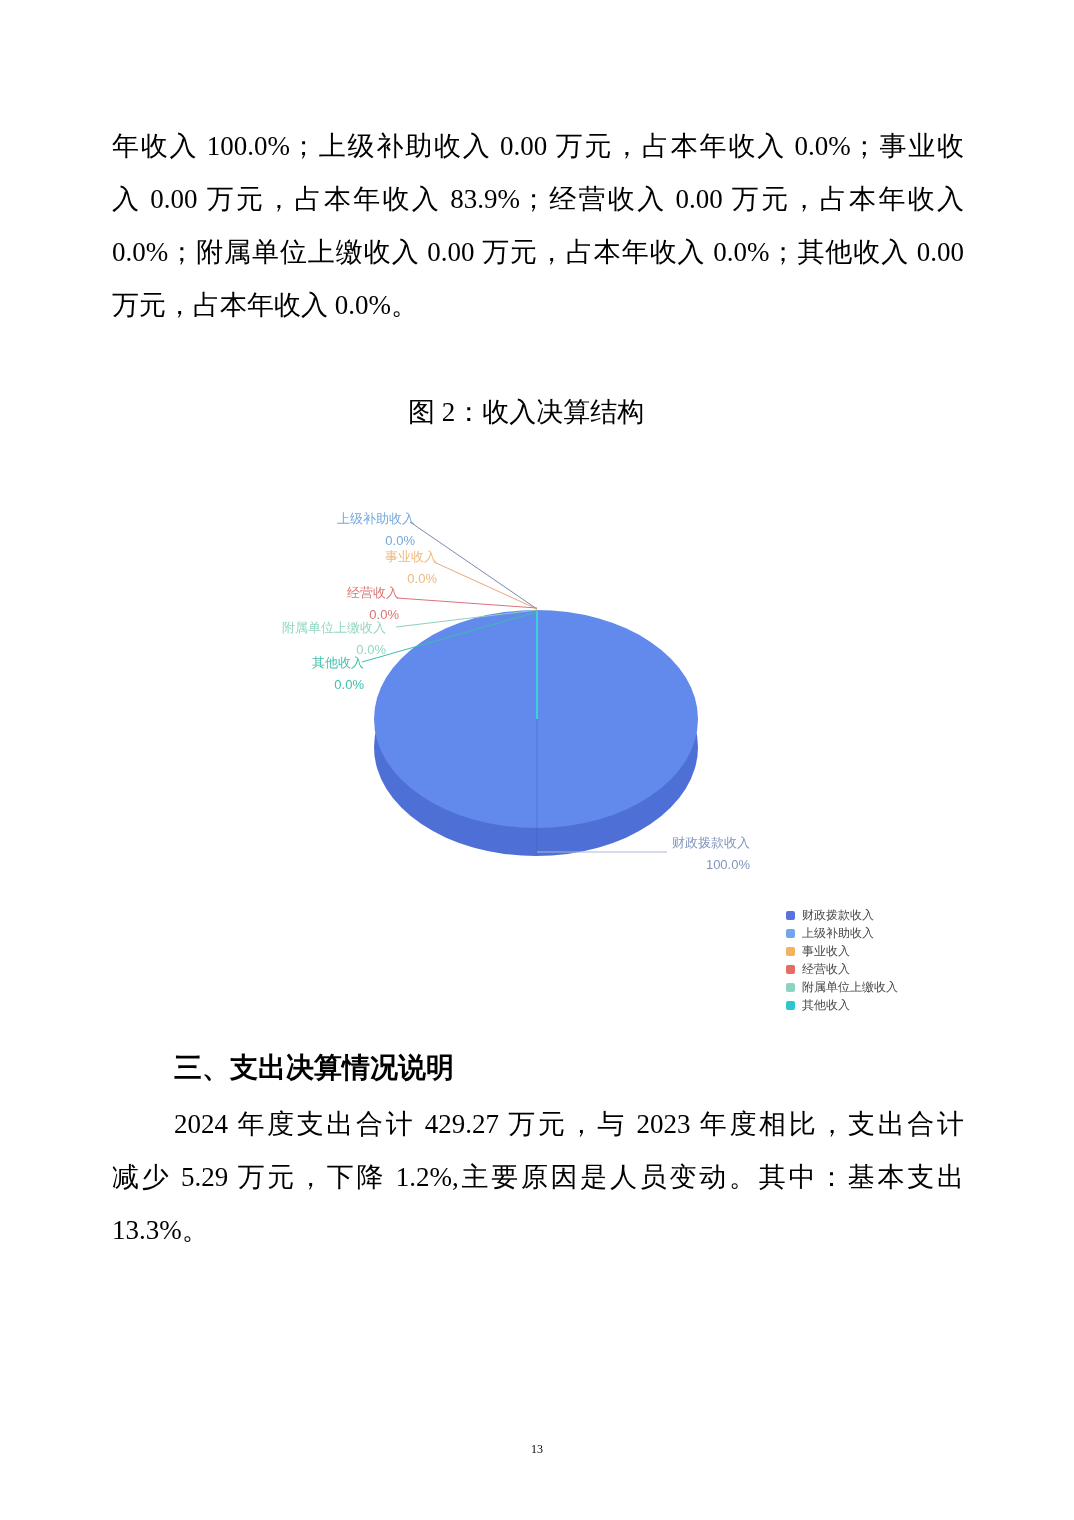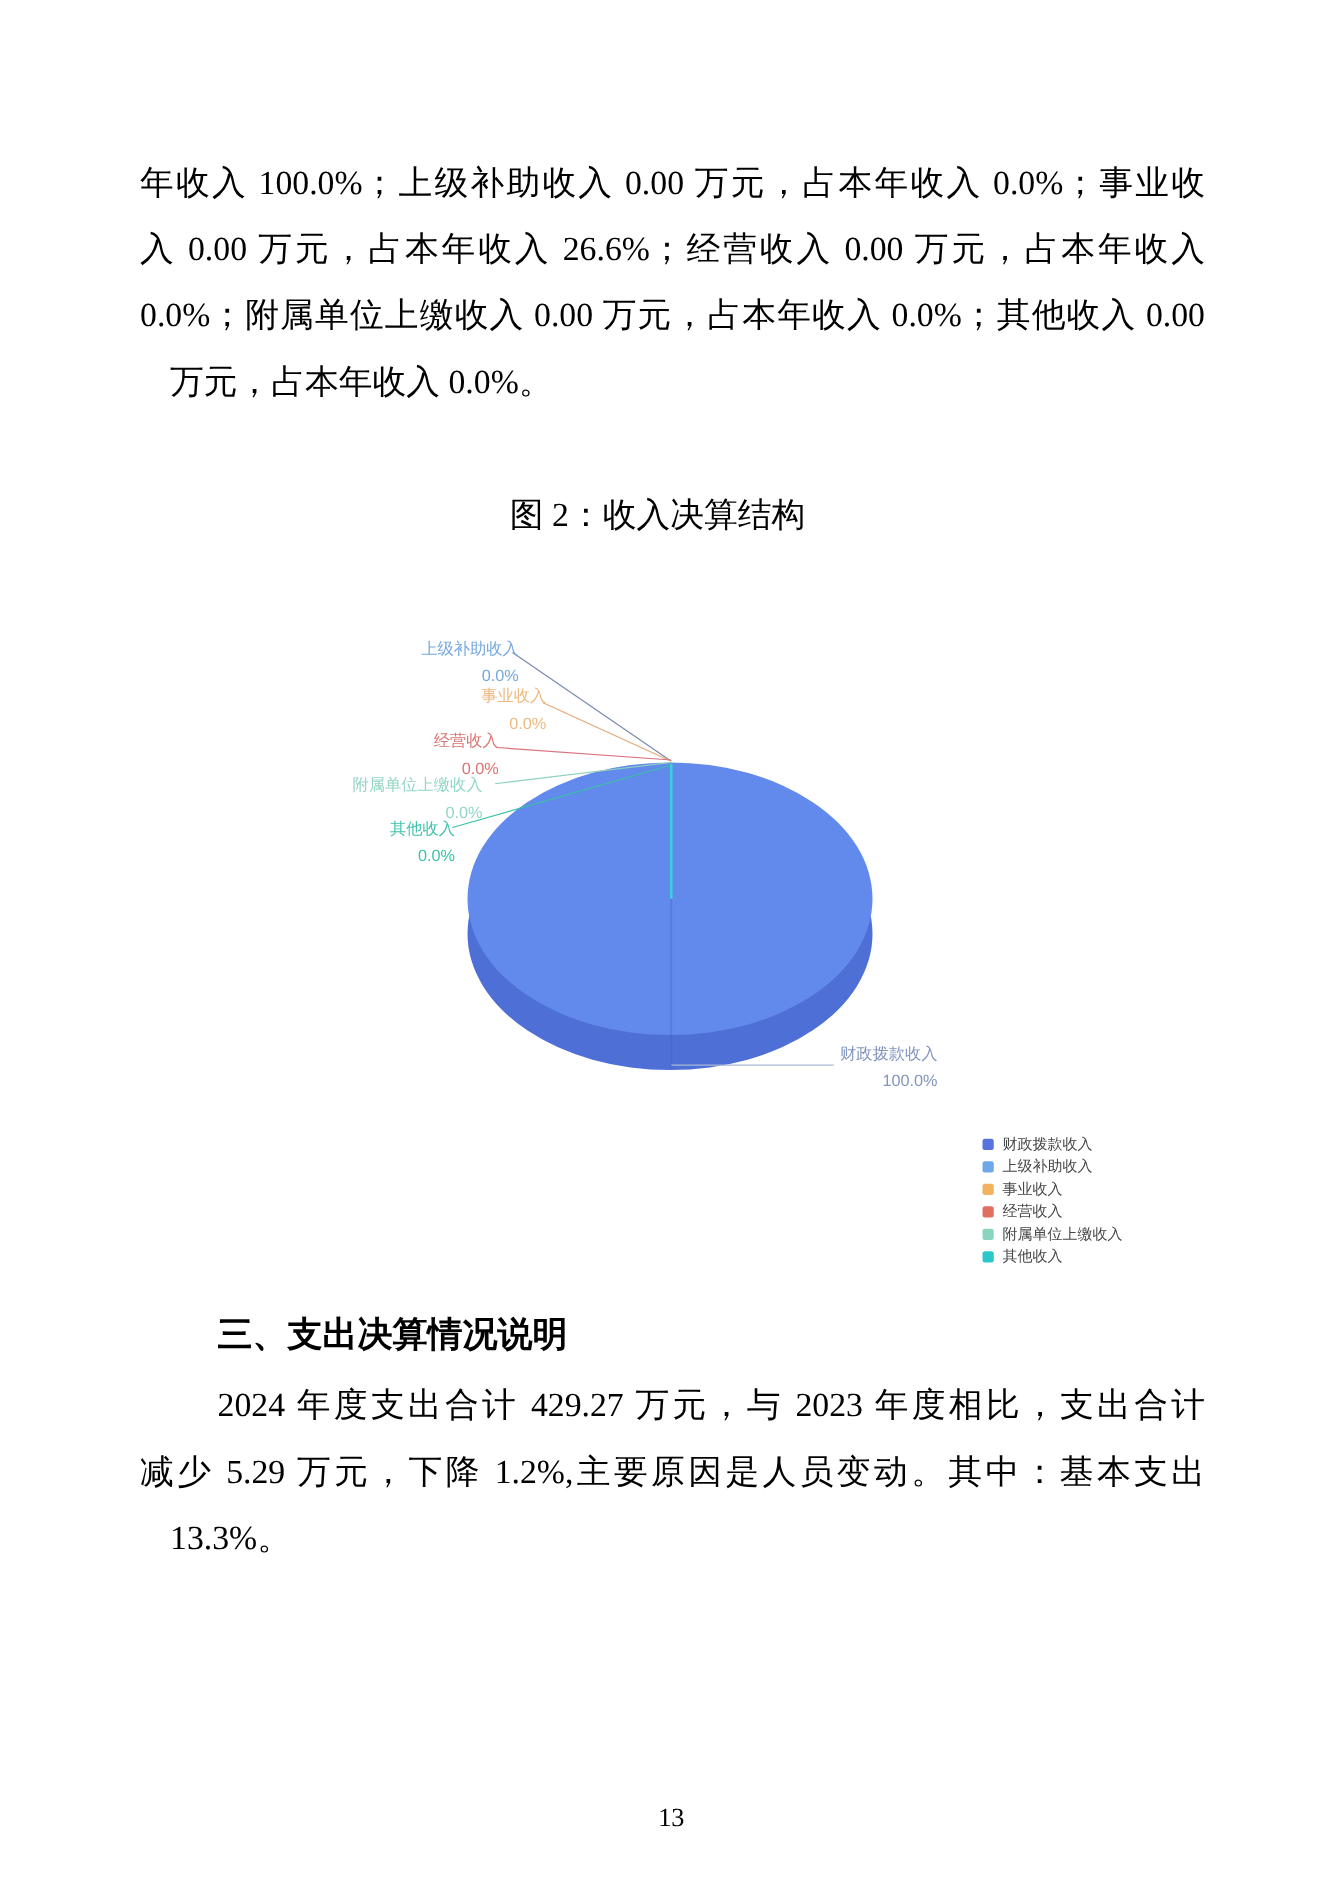--- a/index.html
+++ b/index.html
@@ -5,21 +5,21 @@
   html,body { margin:0; padding:0; background:#ffffff; }
   .page {
     position:relative; width:1074px; height:1520px; background:#ffffff;
     font-family:"Liberation Serif", serif; color:#000; margin:0 auto; overflow:hidden;
   }
   
   .para { position:absolute; left:112px; width:852px; font-size:27px; }
   .para-income { top:120px; }
   .para-expense { top:1098px; }
   .pline { height:53px; line-height:53px; text-align:justify; text-align-last:justify; }
-  .pline.last { text-align-last:left;margin-left:24px; }
+  .pline.last { text-align-last:left; }
   .pline.indent { text-indent:62px; }
   
   .figure-title { position:absolute; top:394px; left:0; right:0; text-align:center; font-size:27px; transform:translateX(-11px); }
   
   .chart { position:absolute; left:0; top:440px; width:1074px; height:480px;text-align:right; }
   .chart svg { position:absolute; left:0; top:0; }
   .legend {
     position:absolute; left:786px; top:469px; display:flex; flex-direction:column; gap:5px;
     font-family:"Liberation Sans", sans-serif; font-size:12px; color:#464646;
   }
@@ -27,30 +27,30 @@
   .swatch { width:9px; height:9px; border-radius:2px; flex:0 0 auto; }
   .slice-label {
     position:absolute; font-family:"Liberation Sans", sans-serif;
     font-size:13px; line-height:22px; white-space:nowrap;
   }
   
   .heading {
     position:absolute; left:174px; top:1049px;
     font-family:"Liberation Sans", sans-serif; font-weight:bold; font-size:28px; color:#000000;
   }
-  .page-number { position:absolute; top:1442px; left:0; right:0; text-align:center; font-size:21px; }
+  .page-number { position:absolute; top:1442px; left:0; right:0; text-align:center; font-size:12px; }
 </style>
 </head>
 <body>
 
 <div class="page">
 
   <div class="para para-income">
     <div class="pline">年收入 100.0%；上级补助收入 0.00 万元，占本年收入 0.0%；事业收</div>
-    <div class="pline">入 0.00 万元，占本年收入 26.6%；经营收入 0.00 万元，占本年收入</div>
+    <div class="pline">入 0.00 万元，占本年收入 83.9%；经营收入 0.00 万元，占本年收入</div>
     <div class="pline">0.0%；附属单位上缴收入 0.00 万元，占本年收入 0.0%；其他收入 0.00</div>
     <div class="pline last">万元，占本年收入 0.0%。</div>
   </div>
 
   <div class="figure-title">图 2：收入决算结构</div>
 
   <div class="chart">
     <svg width="1074" height="480" viewBox="0 0 1074 480">
 
       <ellipse cx="536" cy="307" rx="162" ry="109" style="fill: rgb(78, 111, 214);"></ellipse>

